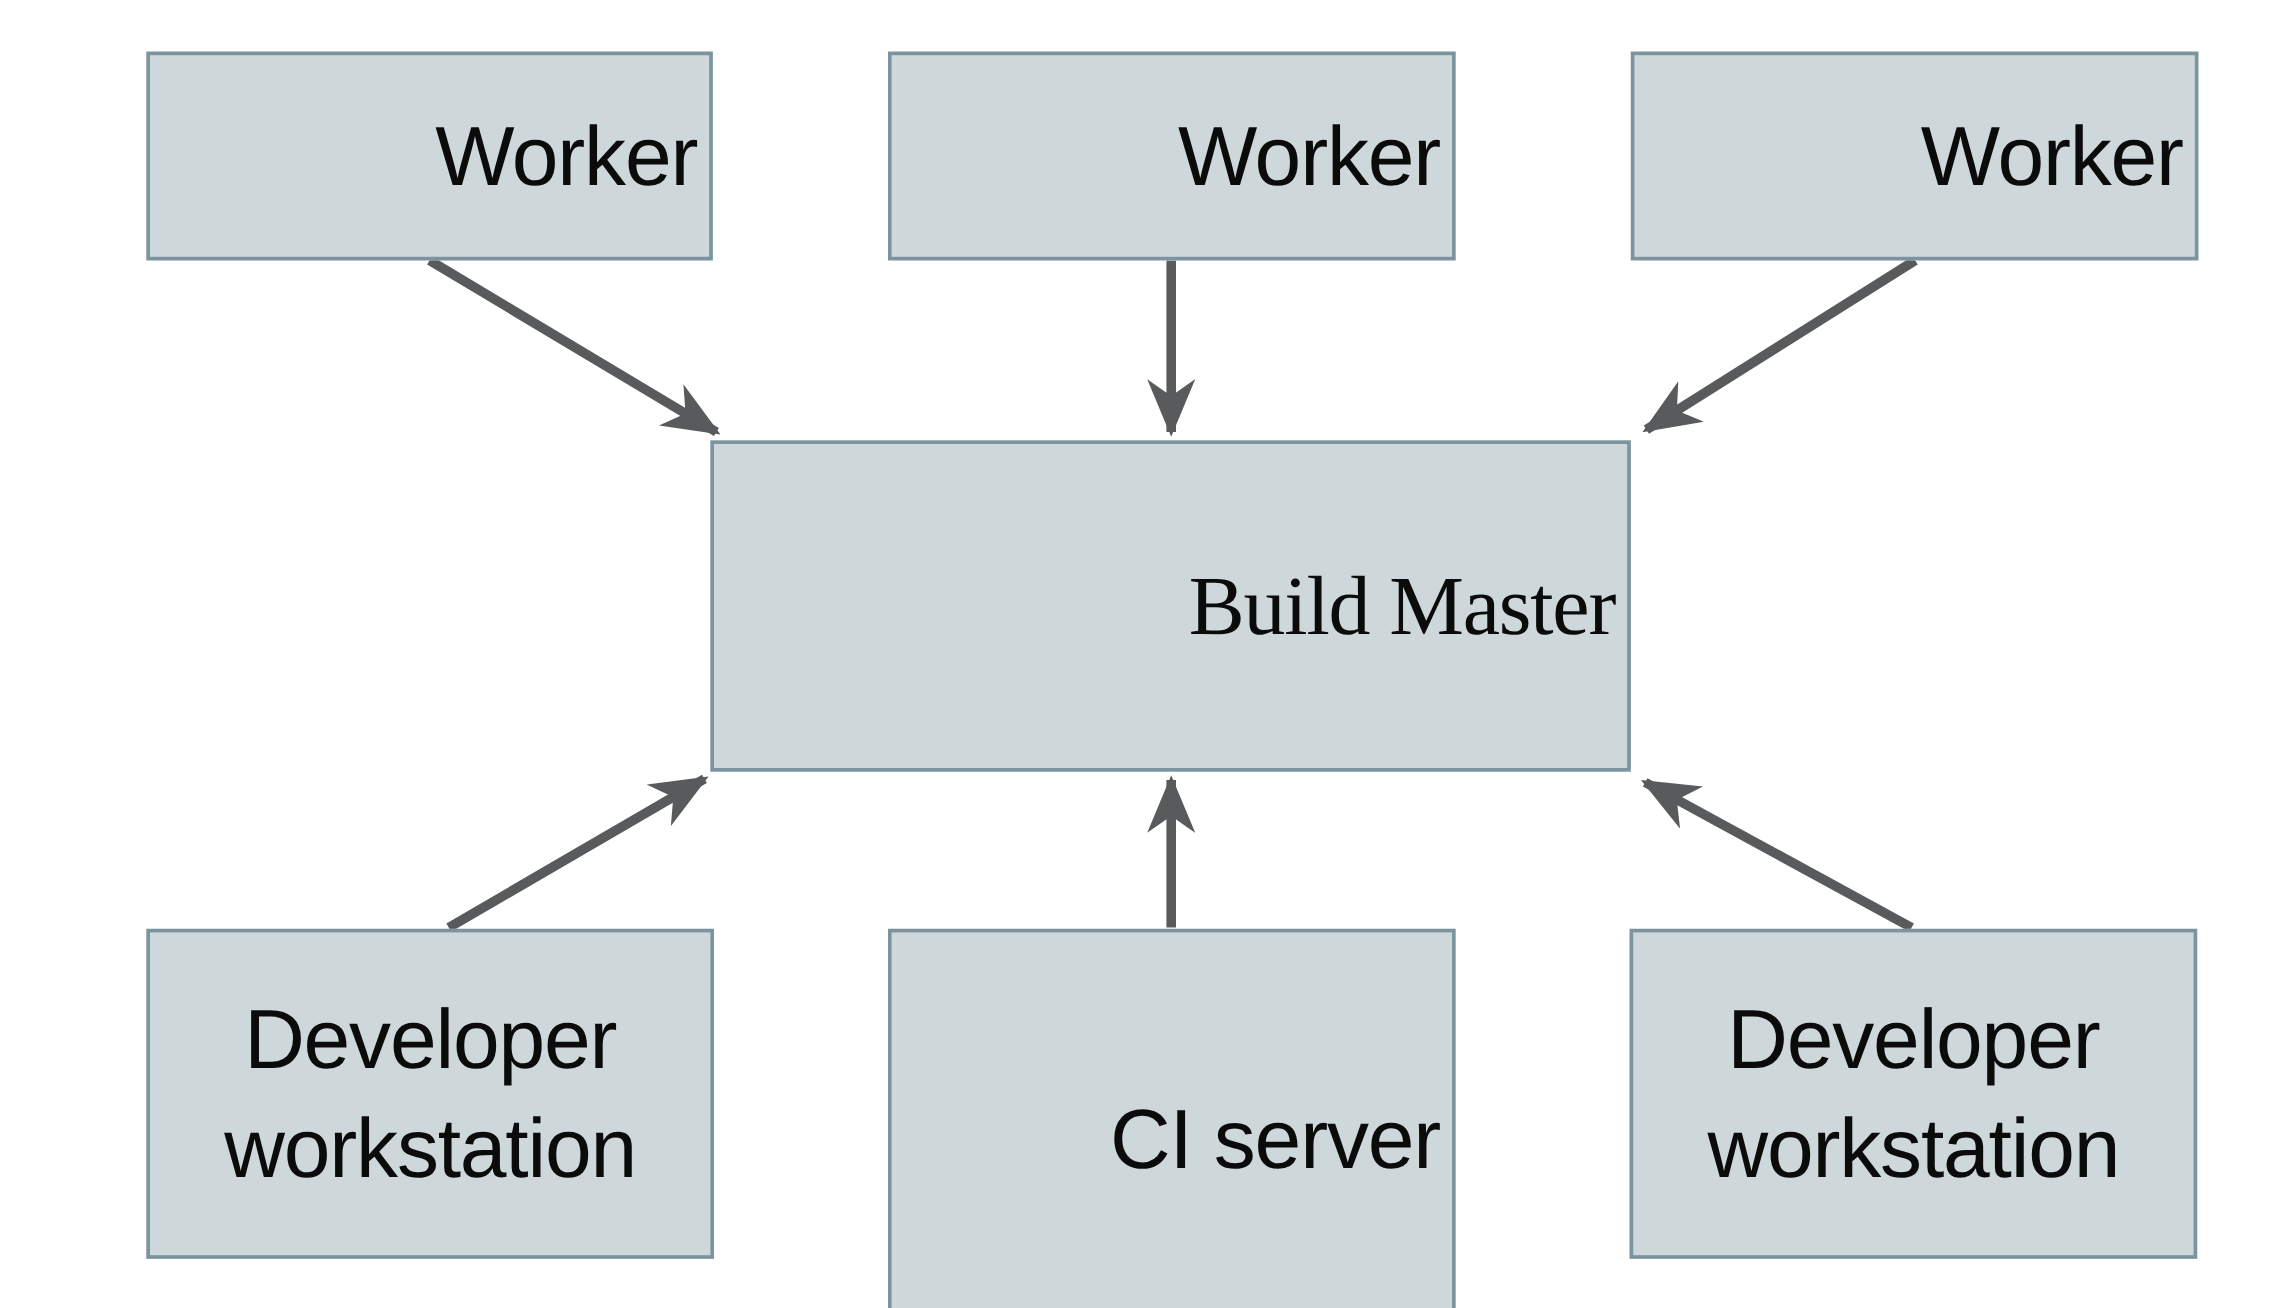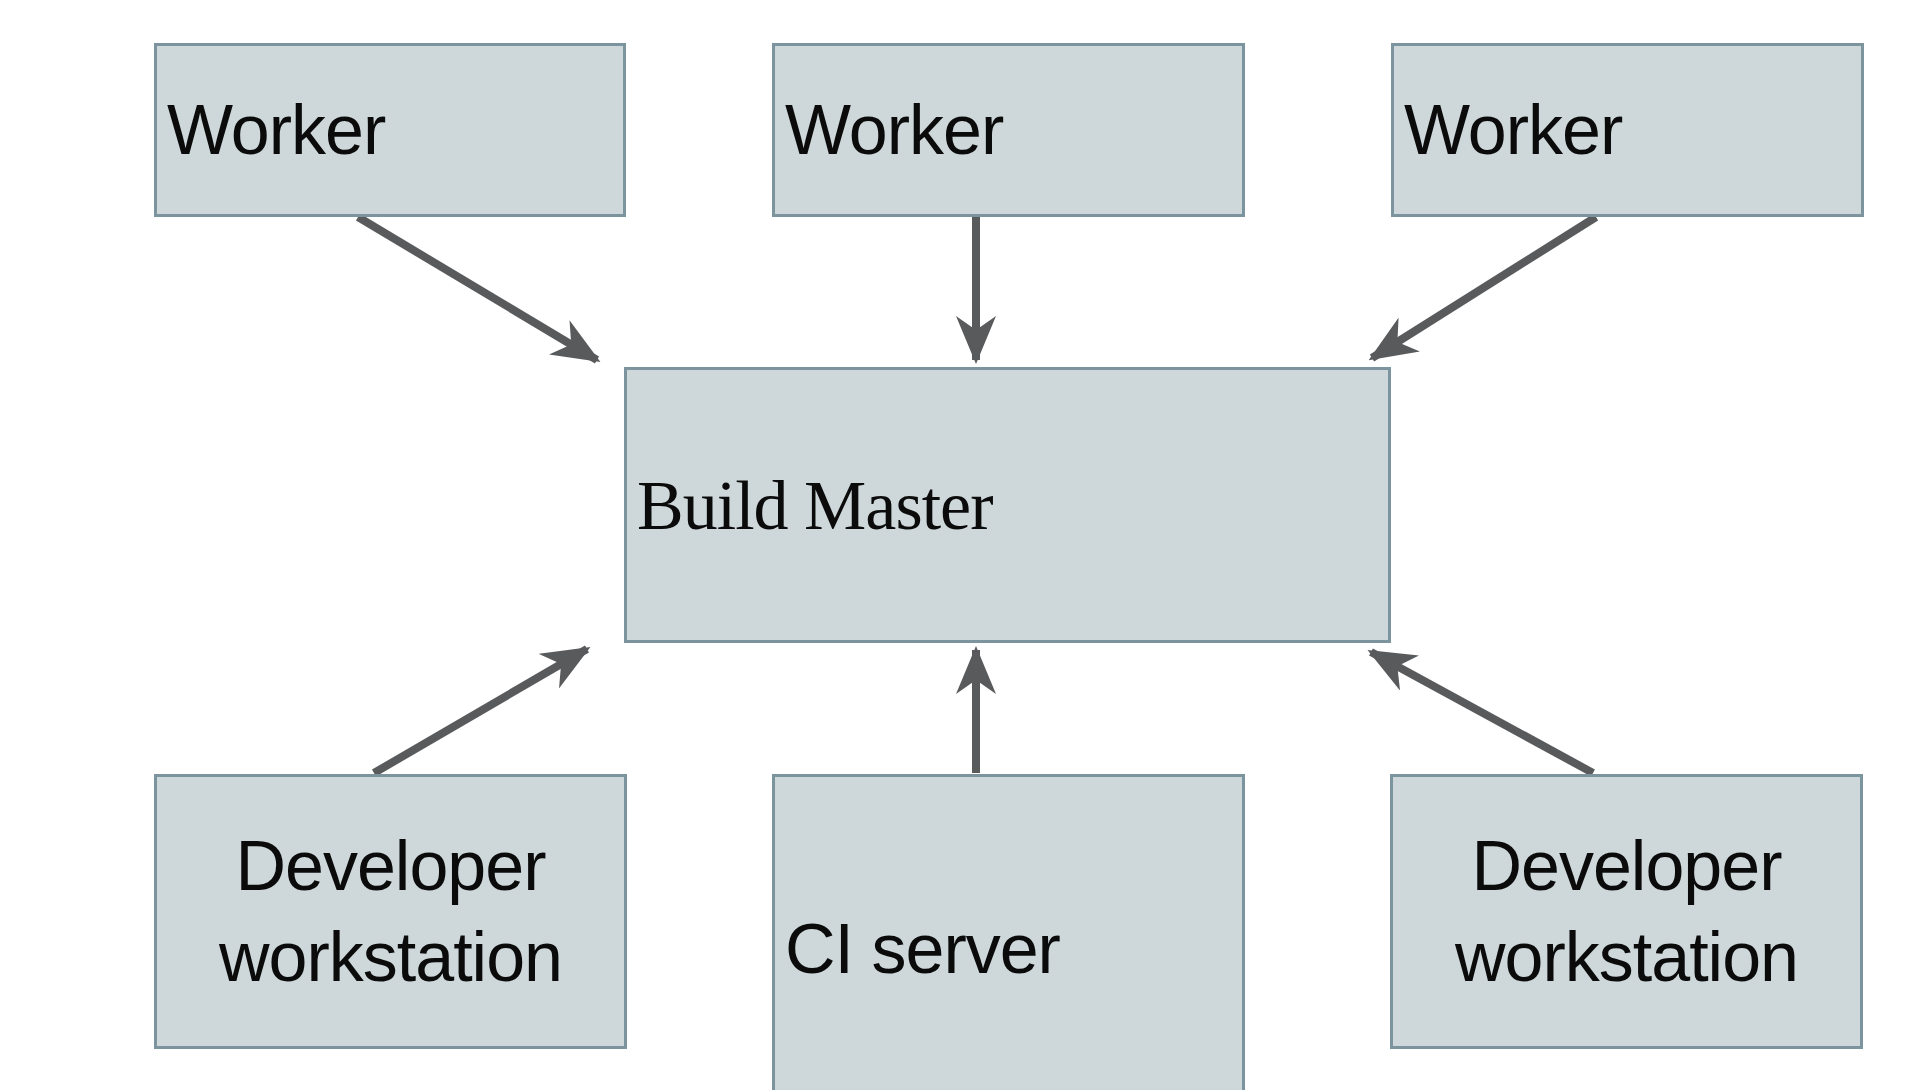--- a/index.html
+++ b/index.html
@@ -35,23 +35,22 @@
   #arrowhead-path {
     fill: var(--arrow);
   }
   .node {
     position: absolute;
     background: var(--node-fill);
     border: 3px solid var(--node-border);
     box-sizing: border-box;
     display: flex;
     align-items: center;
-    justify-content: flex-start;
+    justify-content: flex-end;
     text-align: center;
-    margin-left: 32px;
   }
   .node .label {
     color: var(--text);
     font-size: 70px;
     line-height: 1.3;
     letter-spacing: -1px;
     padding: 0 10px;
   }
 </style>
 </head>

